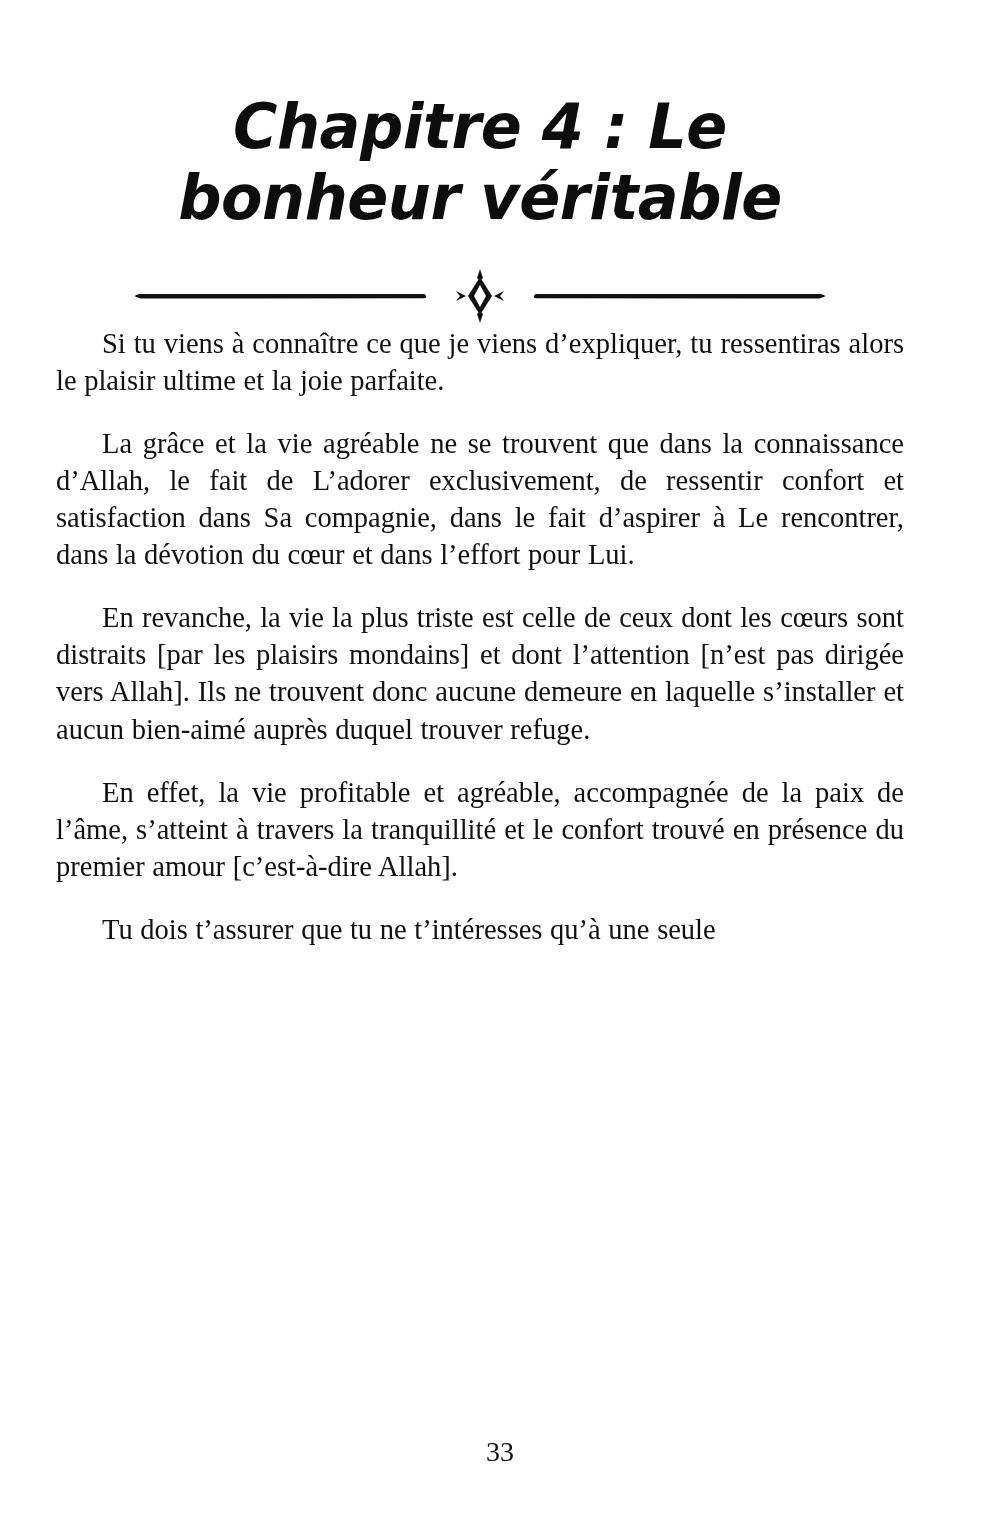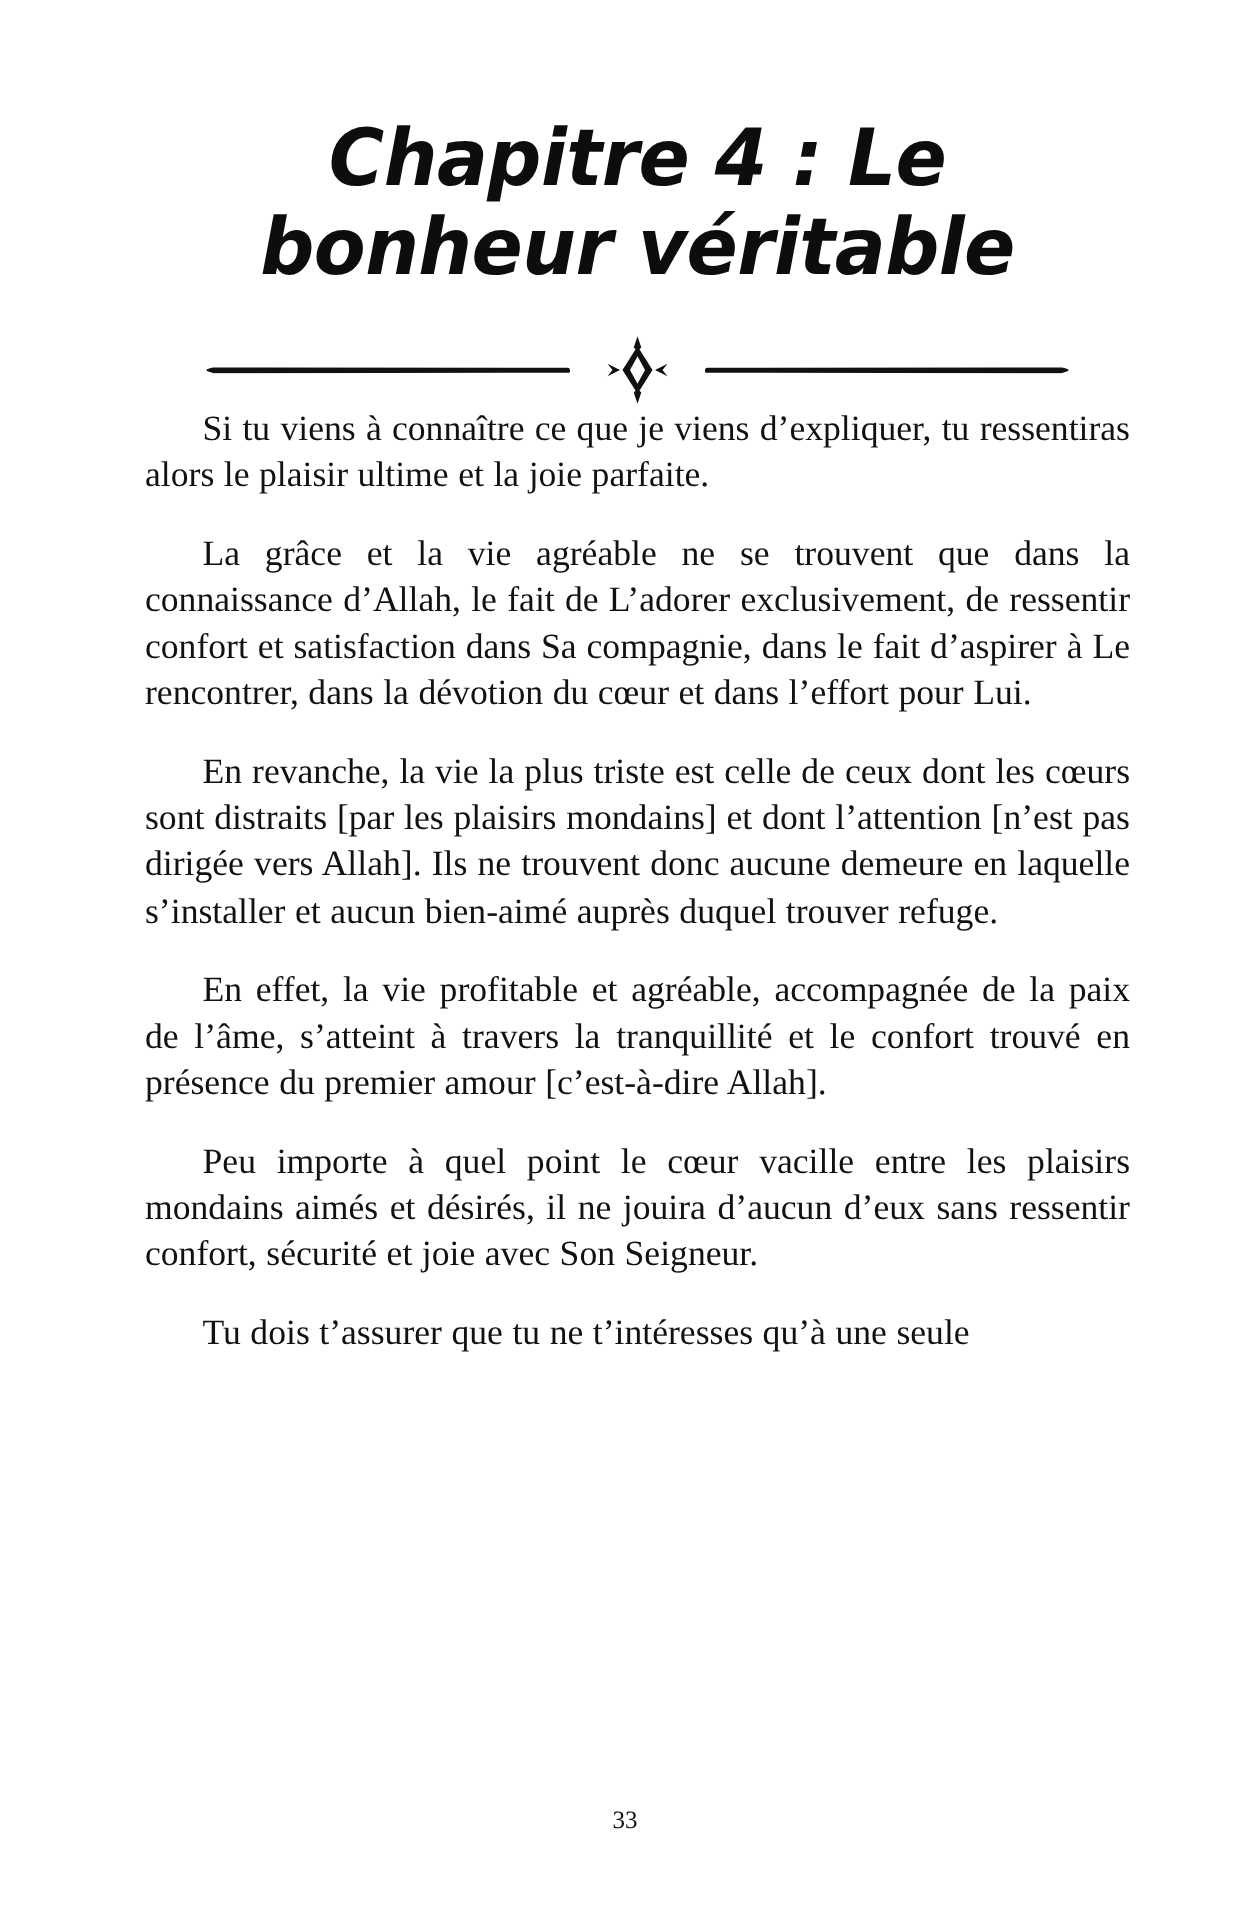--- a/index.html
+++ b/index.html
@@ -13,21 +13,21 @@
     position: relative;
     font-family: "Liberation Serif", "DejaVu Serif", serif;
     color: #111111;
     overflow: hidden;
   }
 
   .page {
     width: 1000px;
     height: 1540px;
     box-sizing: border-box;
-    padding: 92px 96px 40px 116px;
+    padding: 92px 96px 40px 56px;
     position: relative;
   }
 
   
   .chapter-title {
     text-align: center;
     font-family: "DejaVu Sans", sans-serif;
     font-weight: bold;
     font-style: italic;
     font-size: 63px;
@@ -88,21 +88,21 @@
     margin-bottom: 0;
   }
 
   
   .page-number {
     position: absolute;
     left: 0;
     right: 0;
     bottom: 72px;
     text-align: center;
-    font-size: 20px;
+    font-size: 28px;
     color: #111;
   }
 </style>
 </head>
 <body>
 
 <div class="page">
 
   <h1 class="chapter-title">Chapitre 4 : Le bonheur véritable</h1>
 
@@ -127,19 +127,18 @@
       </svg>
     </div>
     <div class="rule right"></div>
   </div>
 
   <div class="body-text">
     <p>Si tu viens à connaître ce que je viens d’expliquer, tu ressentiras alors le plaisir ultime et la joie parfaite.</p>
     <p>La grâce et la vie agréable ne se trouvent que dans la connaissance d’Allah, le fait de L’adorer exclusivement, de ressentir confort et satisfaction dans Sa compagnie, dans le fait d’aspirer à Le rencontrer, dans la dévotion du cœur et dans l’effort pour Lui.</p>
     <p>En revanche, la vie la plus triste est celle de ceux dont les cœurs sont distraits [par les plaisirs mondains] et dont l’attention [n’est pas dirigée vers Allah]. Ils ne trouvent donc aucune demeure en laquelle s’installer et aucun bien-aimé auprès duquel trouver refuge.</p>
     <p>En effet, la vie profitable et agréable, accompagnée de la paix de l’âme, s’atteint à travers la tranquillité et le confort trouvé en présence du premier amour [c’est-à-dire Allah].</p>
-    <p>Peu importe à quel point le cœur vacille entre les plaisirs mondains aimés et désirés, il ne jouira d’aucun d’eux sans ressentir confort, sécurité et joie avec Son Seigneur.</p>
     <p>Tu dois t’assurer que tu ne t’intéresses qu’à une seule</p>
   </div>
 
   <div class="page-number">33</div>
 
 </div>
 
 </body></html>

